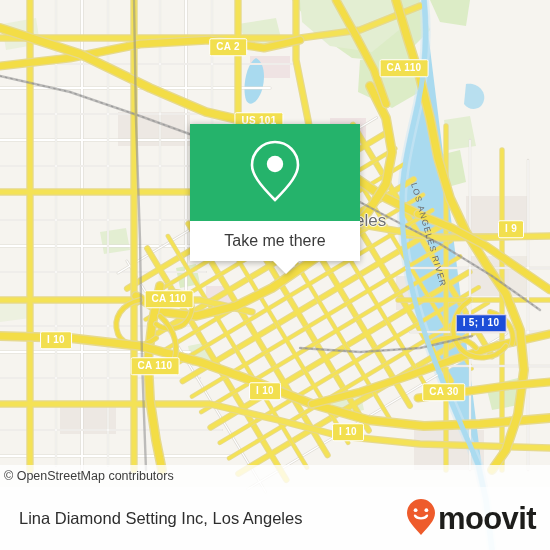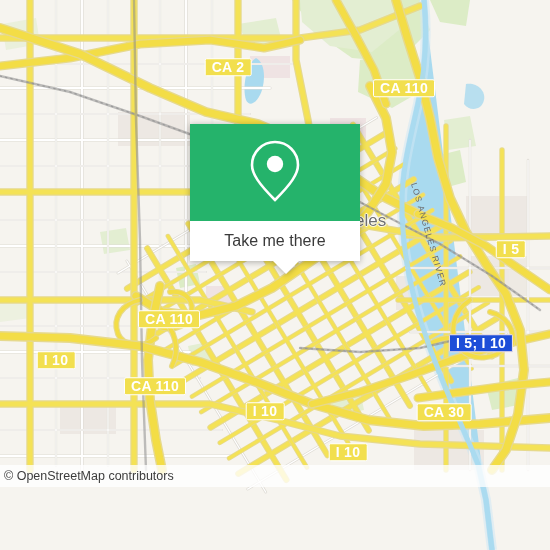--- a/index.html
+++ b/index.html
@@ -26,31 +26,30 @@
     height: 550px;
     display: block;
   }
 
   
   .shield {
     position: absolute;
     transform: translate(-50%, -50%);
     font-family: "Liberation Sans", sans-serif;
     font-weight: bold;
-    font-size: 14px;
+    font-size: 10px;
     letter-spacing: .3px;
     color: #ffffff;
     background: #f2df4e;
     border: 1.6px solid #ffffff;
     border-radius: 2px;
     padding: 1.5px 6px 2px 6px;
     white-space: nowrap;
     line-height: 12px;
     box-sizing: border-box;
-    margin-top: 20px;
   }
   .shield.mauve {
     background: #1d4ed8;
     border: 1.6px solid #f2e2e5;
     border-radius: 1px;
     color: #ffffff;
   }
 
   
   .place-label {
@@ -565,21 +564,21 @@
   </svg>
 
   <div class="river-label" style="left:414px; top:178px; transform: rotate(74deg);">LOS ANGELES RIVER</div>
 
   <div class="place-label" style="left:340px; top:221px;">Los Angeles</div>
 
   <div id="shield-layer">
       <div class="shield" style="left: 228px; top: 47px;">CA 2</div>
       <div class="shield" style="left: 404px; top: 68px;">CA 110</div>
       <div class="shield" style="left: 259px; top: 121px; text-align: center;">US 101</div>
-      <div class="shield" style="left: 511px; top: 229px;">I 5</div>
+      <div class="shield" style="left: 511px; top: 229px;">I 9</div>
       <div class="shield" style="left: 169px; top: 299px;">CA 110</div>
       <div class="shield" style="left: 56px; top: 340px;">I 10</div>
       <div class="shield mauve" style="left: 481px; top: 323px;">I 5; I 10</div>
       <div class="shield" style="left: 155px; top: 366px;">CA 110</div>
       <div class="shield" style="left: 265px; top: 391px;">I 10</div>
       <div class="shield" style="left: 444px; top: 392px;">CA 30</div>
       <div class="shield" style="left: 348px; top: 432px;">I 10</div>
     </div>
 
   <div id="callout">
@@ -594,14 +593,28 @@
     <div id="callout-button">
       <span>Take me there</span>
     </div>
     <div id="callout-tail"></div>
   </div>
 
   <div id="attribution">
     <span>© OpenStreetMap contributors</span>
   </div>
 
+  <div id="bottom-bar">
+    <div id="place-title">Lina Diamond Setting Inc, Los Angeles</div>
+    <div id="moovit-logo">
+      <span>
+        <svg width="30" height="38" viewBox="0 0 30 38" aria-hidden="true">
+          <path d="M15 1 C7.3 1 1 7.3 1 15 C1 22.5 8 29 15 37 C22 29 29 22.5 29 15 C29 7.3 22.7 1 15 1 Z" fill="#ee5b2b"></path>
+          <circle cx="9.6" cy="12.2" r="1.9" fill="#ffffff"></circle>
+          <circle cx="20.4" cy="12.2" r="1.9" fill="#ffffff"></circle>
+          <path d="M9 17.6 C11 21.2 19 21.2 21 17.6" fill="none" stroke="#ffffff" stroke-width="2.3" stroke-linecap="round"></path>
+        </svg>
+      </span>
+      <span id="moovit-wordmark">moovit</span>
+    </div>
+  </div>
 
 </div>
 
 </body></html>

